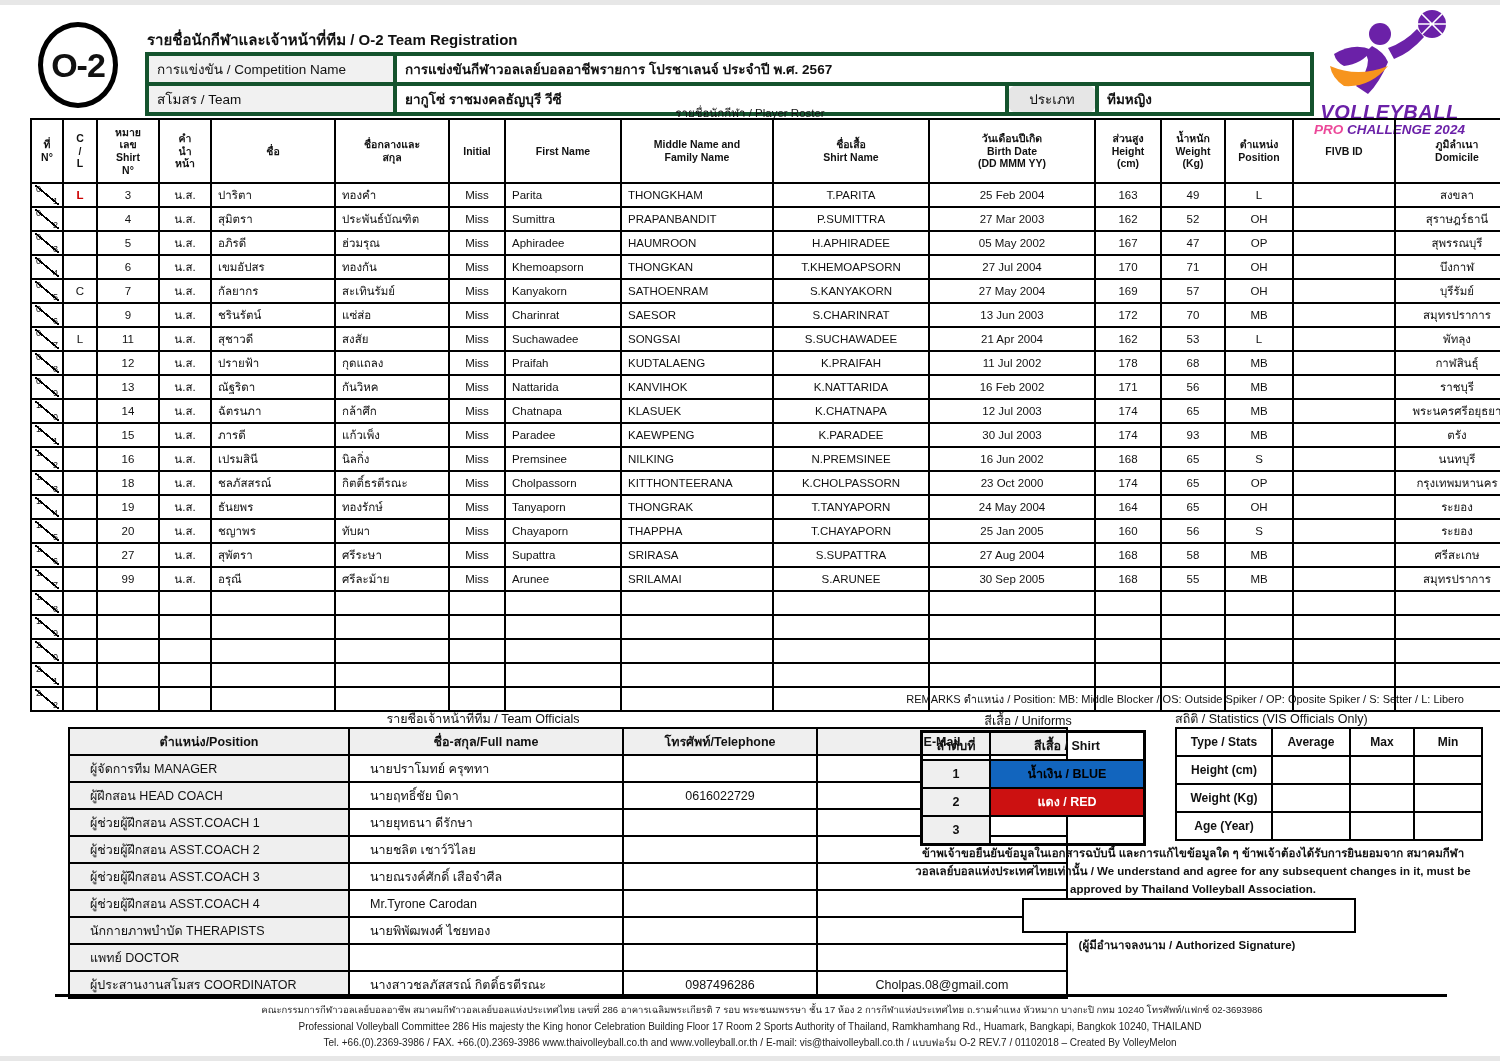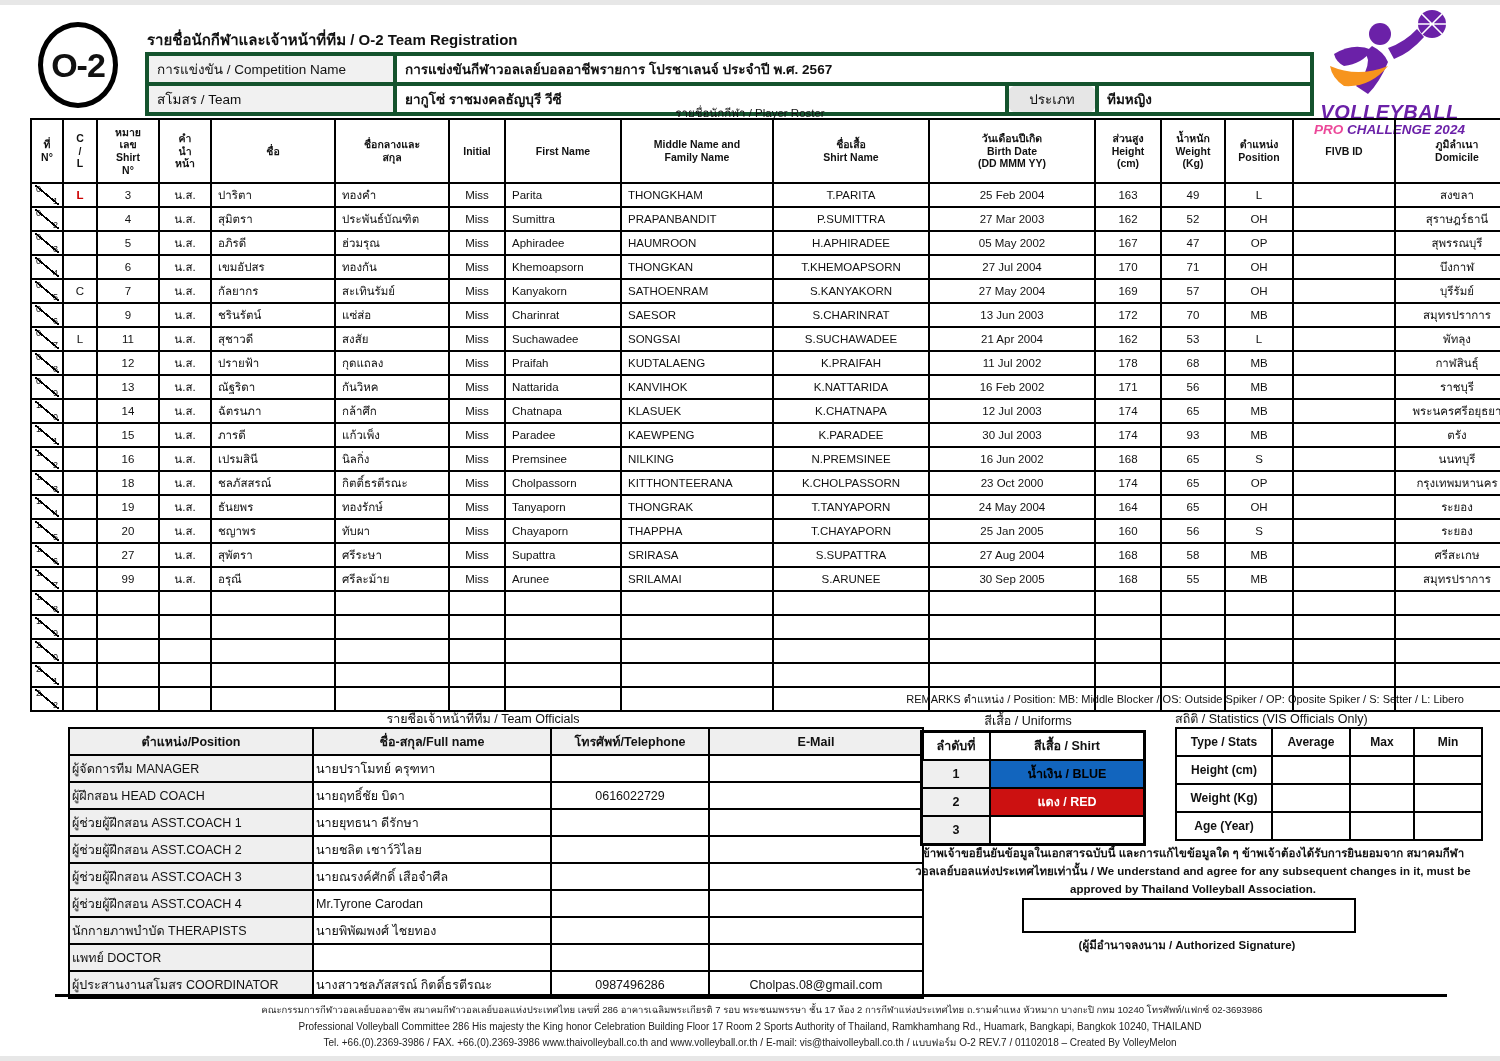--- a/index.html
+++ b/index.html
@@ -40,21 +40,21 @@
   .rowno{position:relative;width:100%;height:20px;}
   .rowno::after{content:"";position:absolute;inset:0;
     background:linear-gradient(to top right,transparent 47%,#000 47%,#000 53%,transparent 53%);}
   .rowno .t{position:absolute;left:1px;top:-1px;font-size:9px;line-height:10px;}
   .rowno .u{position:absolute;right:1px;bottom:-1px;font-size:9px;line-height:10px;}
   .remarks{position:absolute;right:36px;top:690px;font-size:11px;}
 
   
   .officials-caption{position:absolute;left:68px;top:709px;width:830px;text-align:center;font-size:12.5px;}
   .officials-table{position:absolute;left:68px;top:727px;border-collapse:collapse;table-layout:fixed;font-size:12.5px;}
-  .officials-table th,.officials-table td{border:2px solid #000;height:25px;padding:0 2px;vertical-align:middle;}
+  .officials-table th,.officials-table td{border:2px solid #000;height:25px;padding:0 20px;vertical-align:middle;}
   .officials-table th{background:#efefef;font-weight:bold;text-align:center;}
   .officials-table td.pos{background:#efefef;text-align:left;}
   .officials-table td{text-align:center;}
   .officials-table td.nm{text-align:left;}
 
   
   .uniforms-caption{position:absolute;left:920px;top:711px;width:216px;text-align:center;font-size:12.5px;}
   .uniforms-table{position:absolute;left:920px;top:730px;border-collapse:collapse;table-layout:fixed;font-size:12.5px;border:3px solid #000;}
   .uniforms-table th,.uniforms-table td{border:2px solid #000;height:24px;text-align:center;vertical-align:middle;}
   .uniforms-table th{font-weight:bold;}

